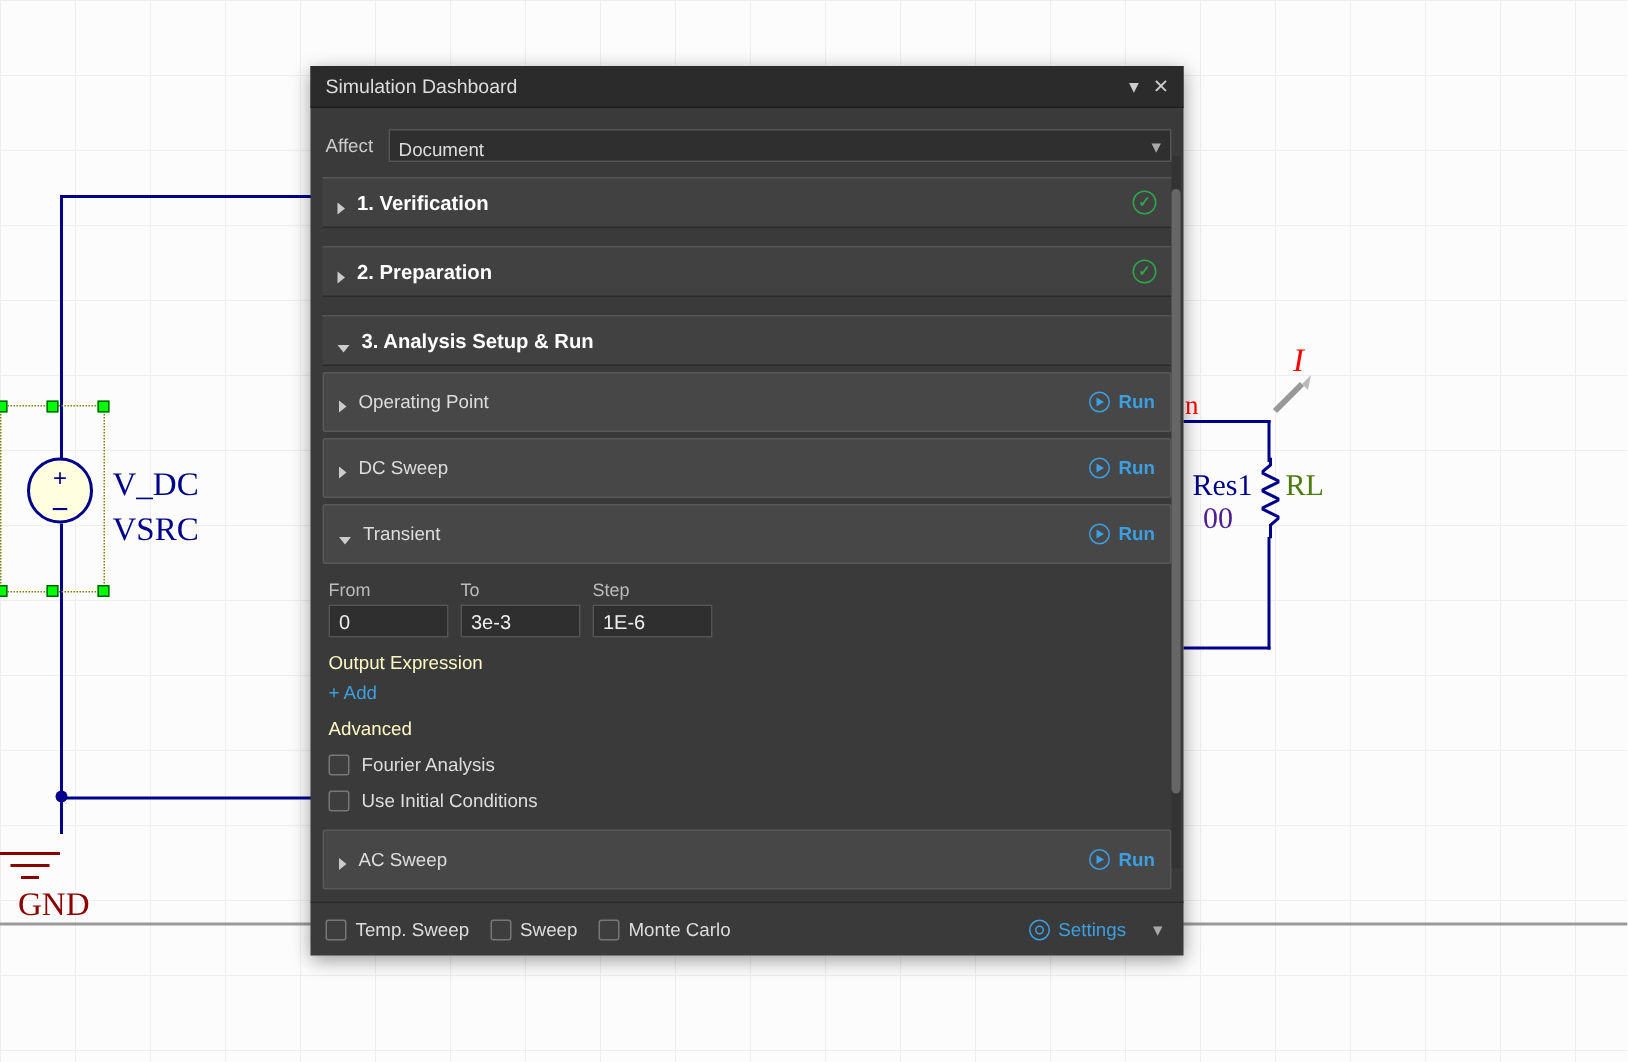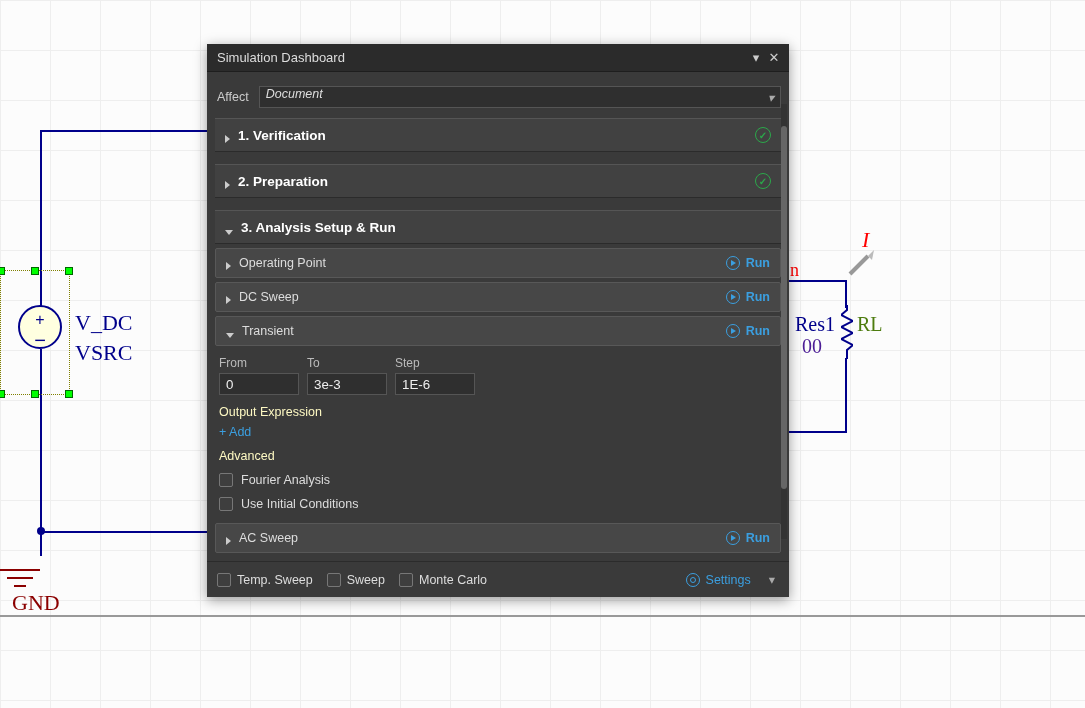--- a/index.html
+++ b/index.html
@@ -62,26 +62,26 @@
 
   
   .panel { position:absolute; left:207px; top:20px; width:582px; background:#3a3a3a; color:#ddd; font-size:12.5px; box-shadow: 0 3px 12px rgba(0,0,0,.4); margin-top: 24px; }
   .titlebar { background:#2b2b2b; height:28px; display:flex; align-items:center; padding:0 6px 0 10px; font-size:13px; border-bottom:1px solid #1e1e1e; }
   .titlebar .spacer { flex:1; }
   .titlebar .tb-btn { width:18px; height:18px; display:flex; align-items:center; justify-content:center; color:#ccc; cursor:pointer; }
 
   .section-accordion { margin:0 8px; }
   .affect-row { display:flex; align-items:center; gap:10px; padding:14px 8px 10px 10px; }
   .affect-row label { color:#ccc; }
-  .select { flex:1; background:#2f2f2f; border:1px solid #555; height:22px; display:flex; align-items:flex-start; padding:0 6px; color:#ddd; position:relative;font-style:italic; }
+  .select { flex:1; background:#2f2f2f; border:1px solid #555; height:22px; display:flex; align-items:flex-end; padding:0 6px; color:#ddd; position:relative; }
   .select .chev { position:absolute; right:6px; top:3px; color:#aaa; }
 
   .acc-header { background:#414141; border-top:1px solid #555; border-bottom:1px solid #2b2b2b; height:34px; display:flex; align-items:center; padding:0 10px; gap:8px; cursor:pointer; }
   .acc-header.big { font-weight:600; font-size:13.5px; color:#fff; }
-  .acc-header:not(.big) { height:30px; background:#474747; margin:4px 0 0 0; border:1px solid #585858; border-radius:2px; }
+  .acc-header:not(.big) { height:40px; background:#474747; margin:4px 0 0 0; border:1px solid #585858; border-radius:2px; }
   .acc-header .flex { flex:1; display:flex; align-items:flex-end; gap:8px; }
   .tri { width:0; height:0; display:inline-block; }
   .tri.right { border-top:4px solid transparent; border-bottom:4px solid transparent; border-left:5px solid #ccc; }
   .tri.down { border-left:4px solid transparent; border-right:4px solid transparent; border-top:5px solid #ccc; }
 
   .status-ok { width:16px; height:16px; border:1.5px solid #2ba84a; border-radius:50%; display:flex; align-items:center; justify-content:center; color:#2ba84a; font-size:10px; }
   .status-ok::after { content:'✓'; }
 
   .run-btn { display:flex; align-items:center; gap:6px; color:#3b9fe0; font-weight:600; cursor:pointer; }
   .run-btn .play { width:14px; height:14px; border:1.5px solid #3b9fe0; border-radius:50%; display:flex; align-items:center; justify-content:center; }

